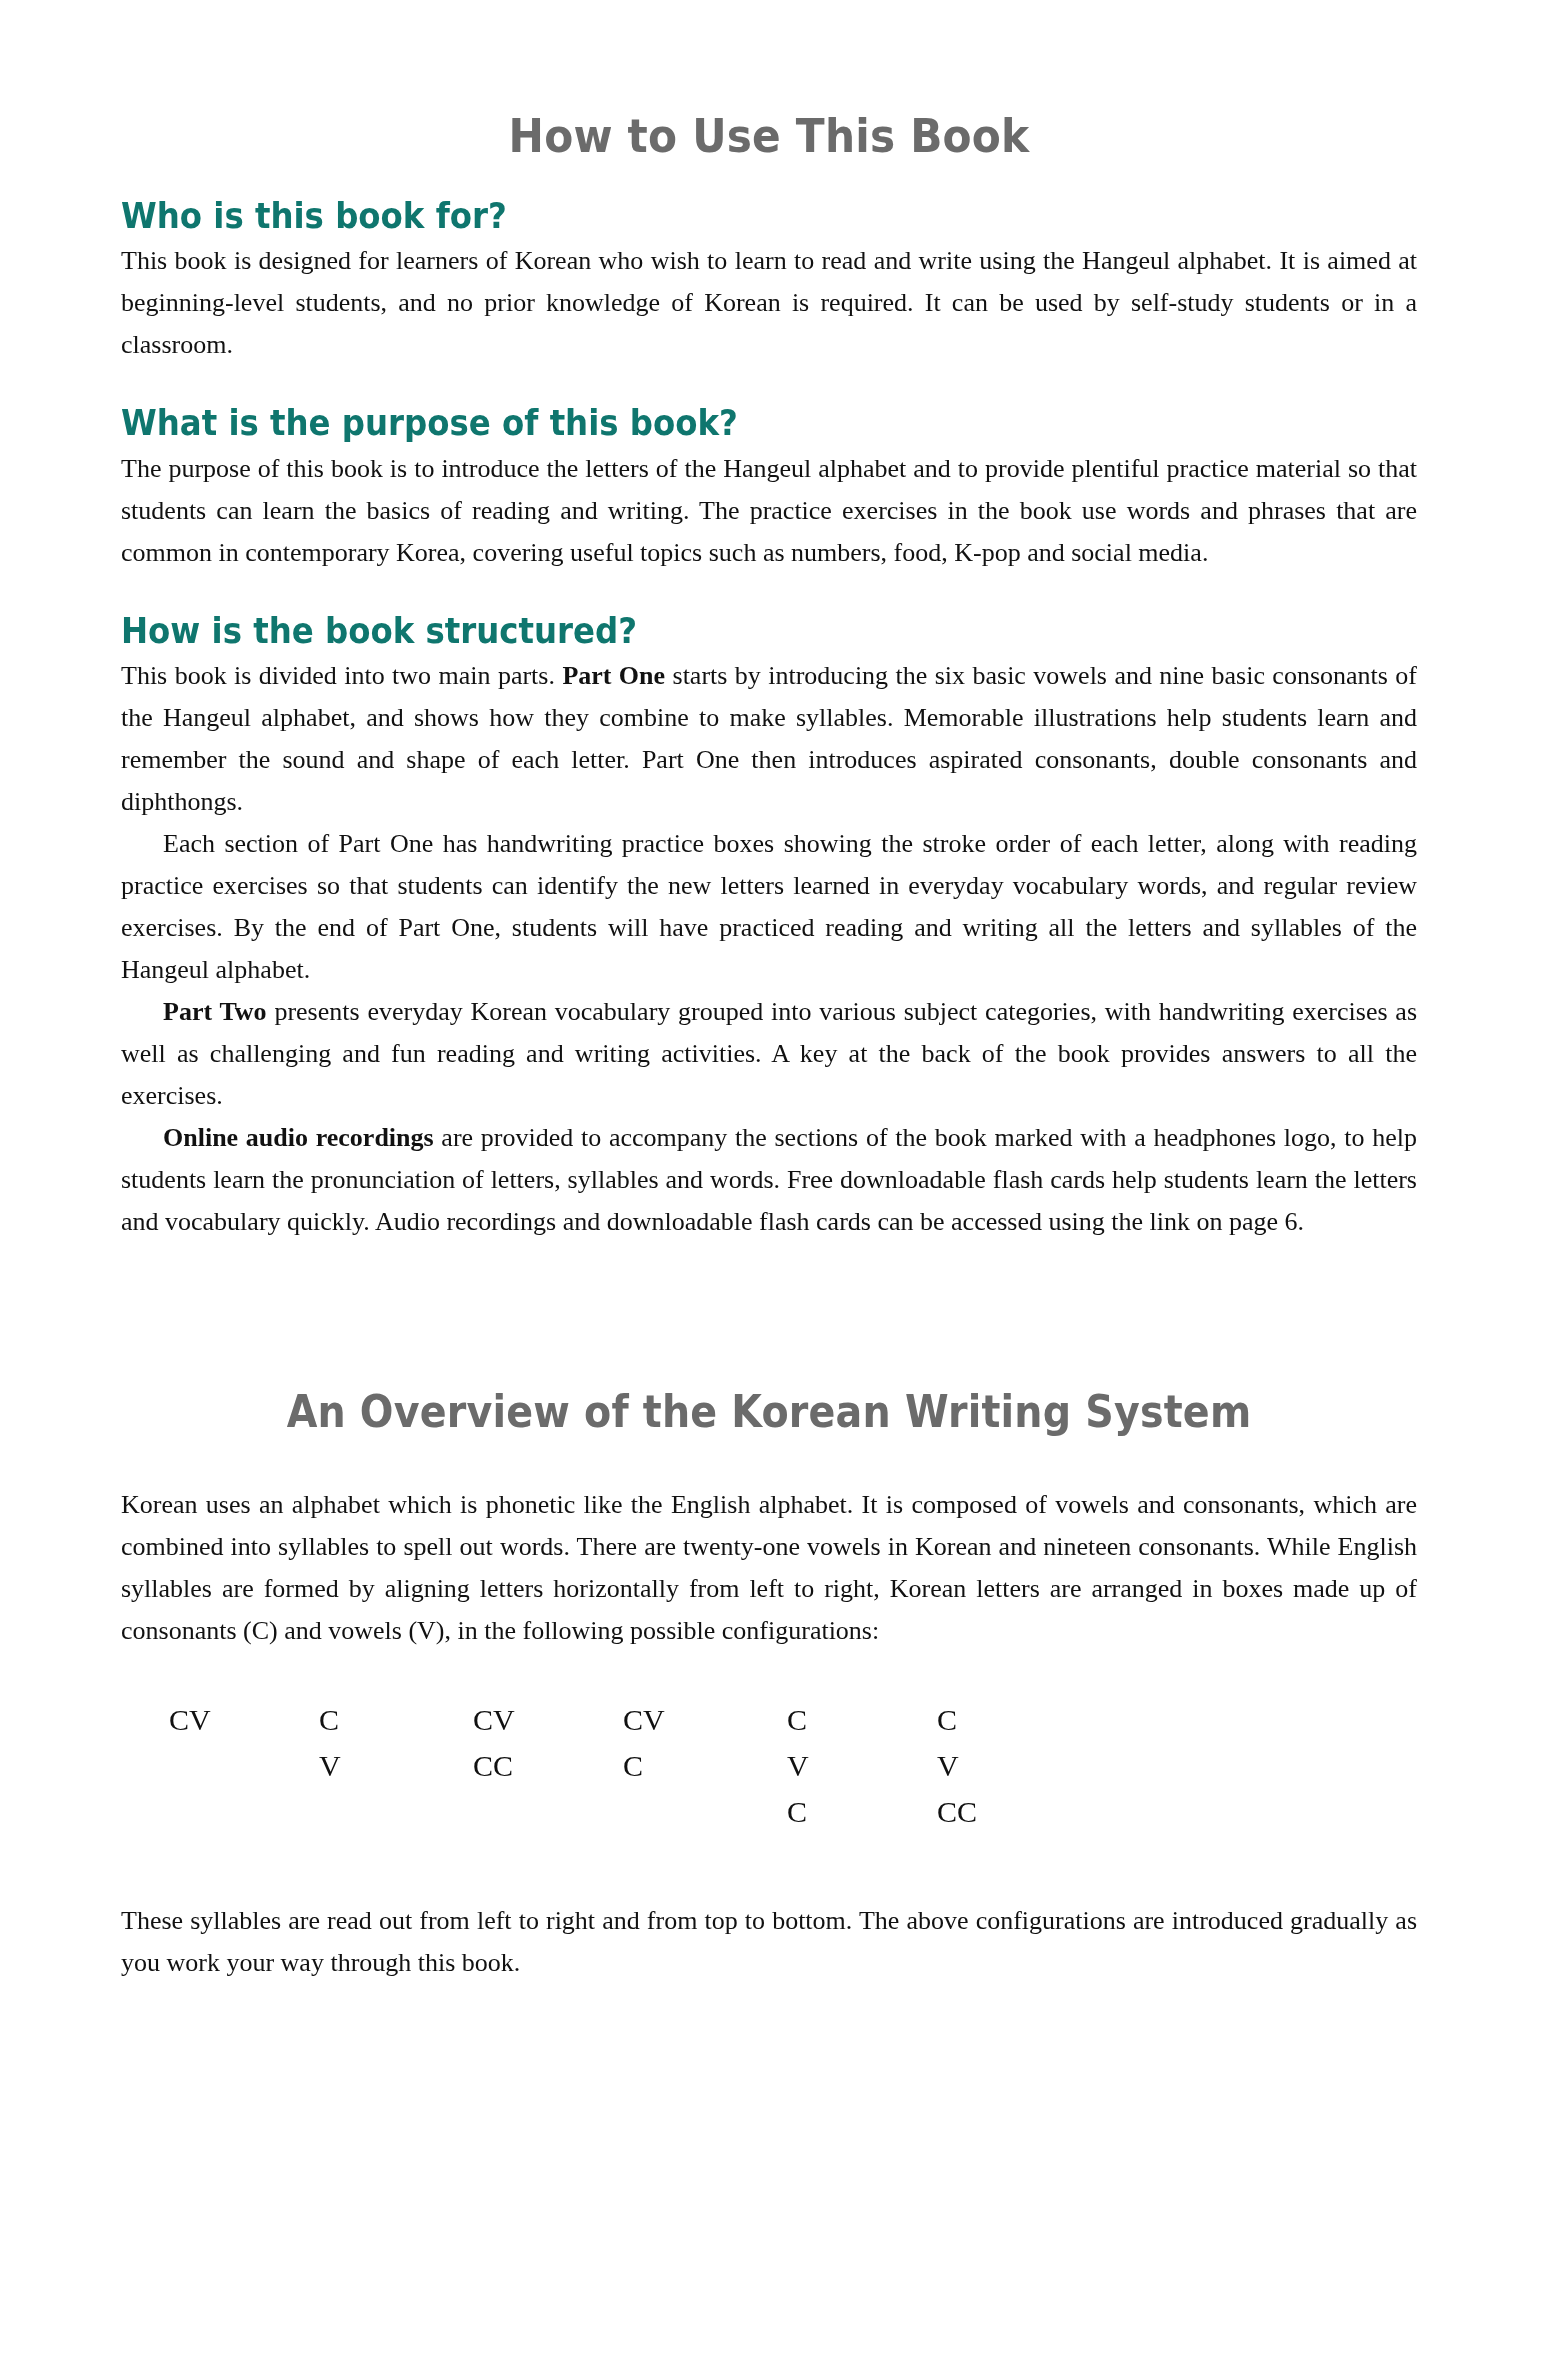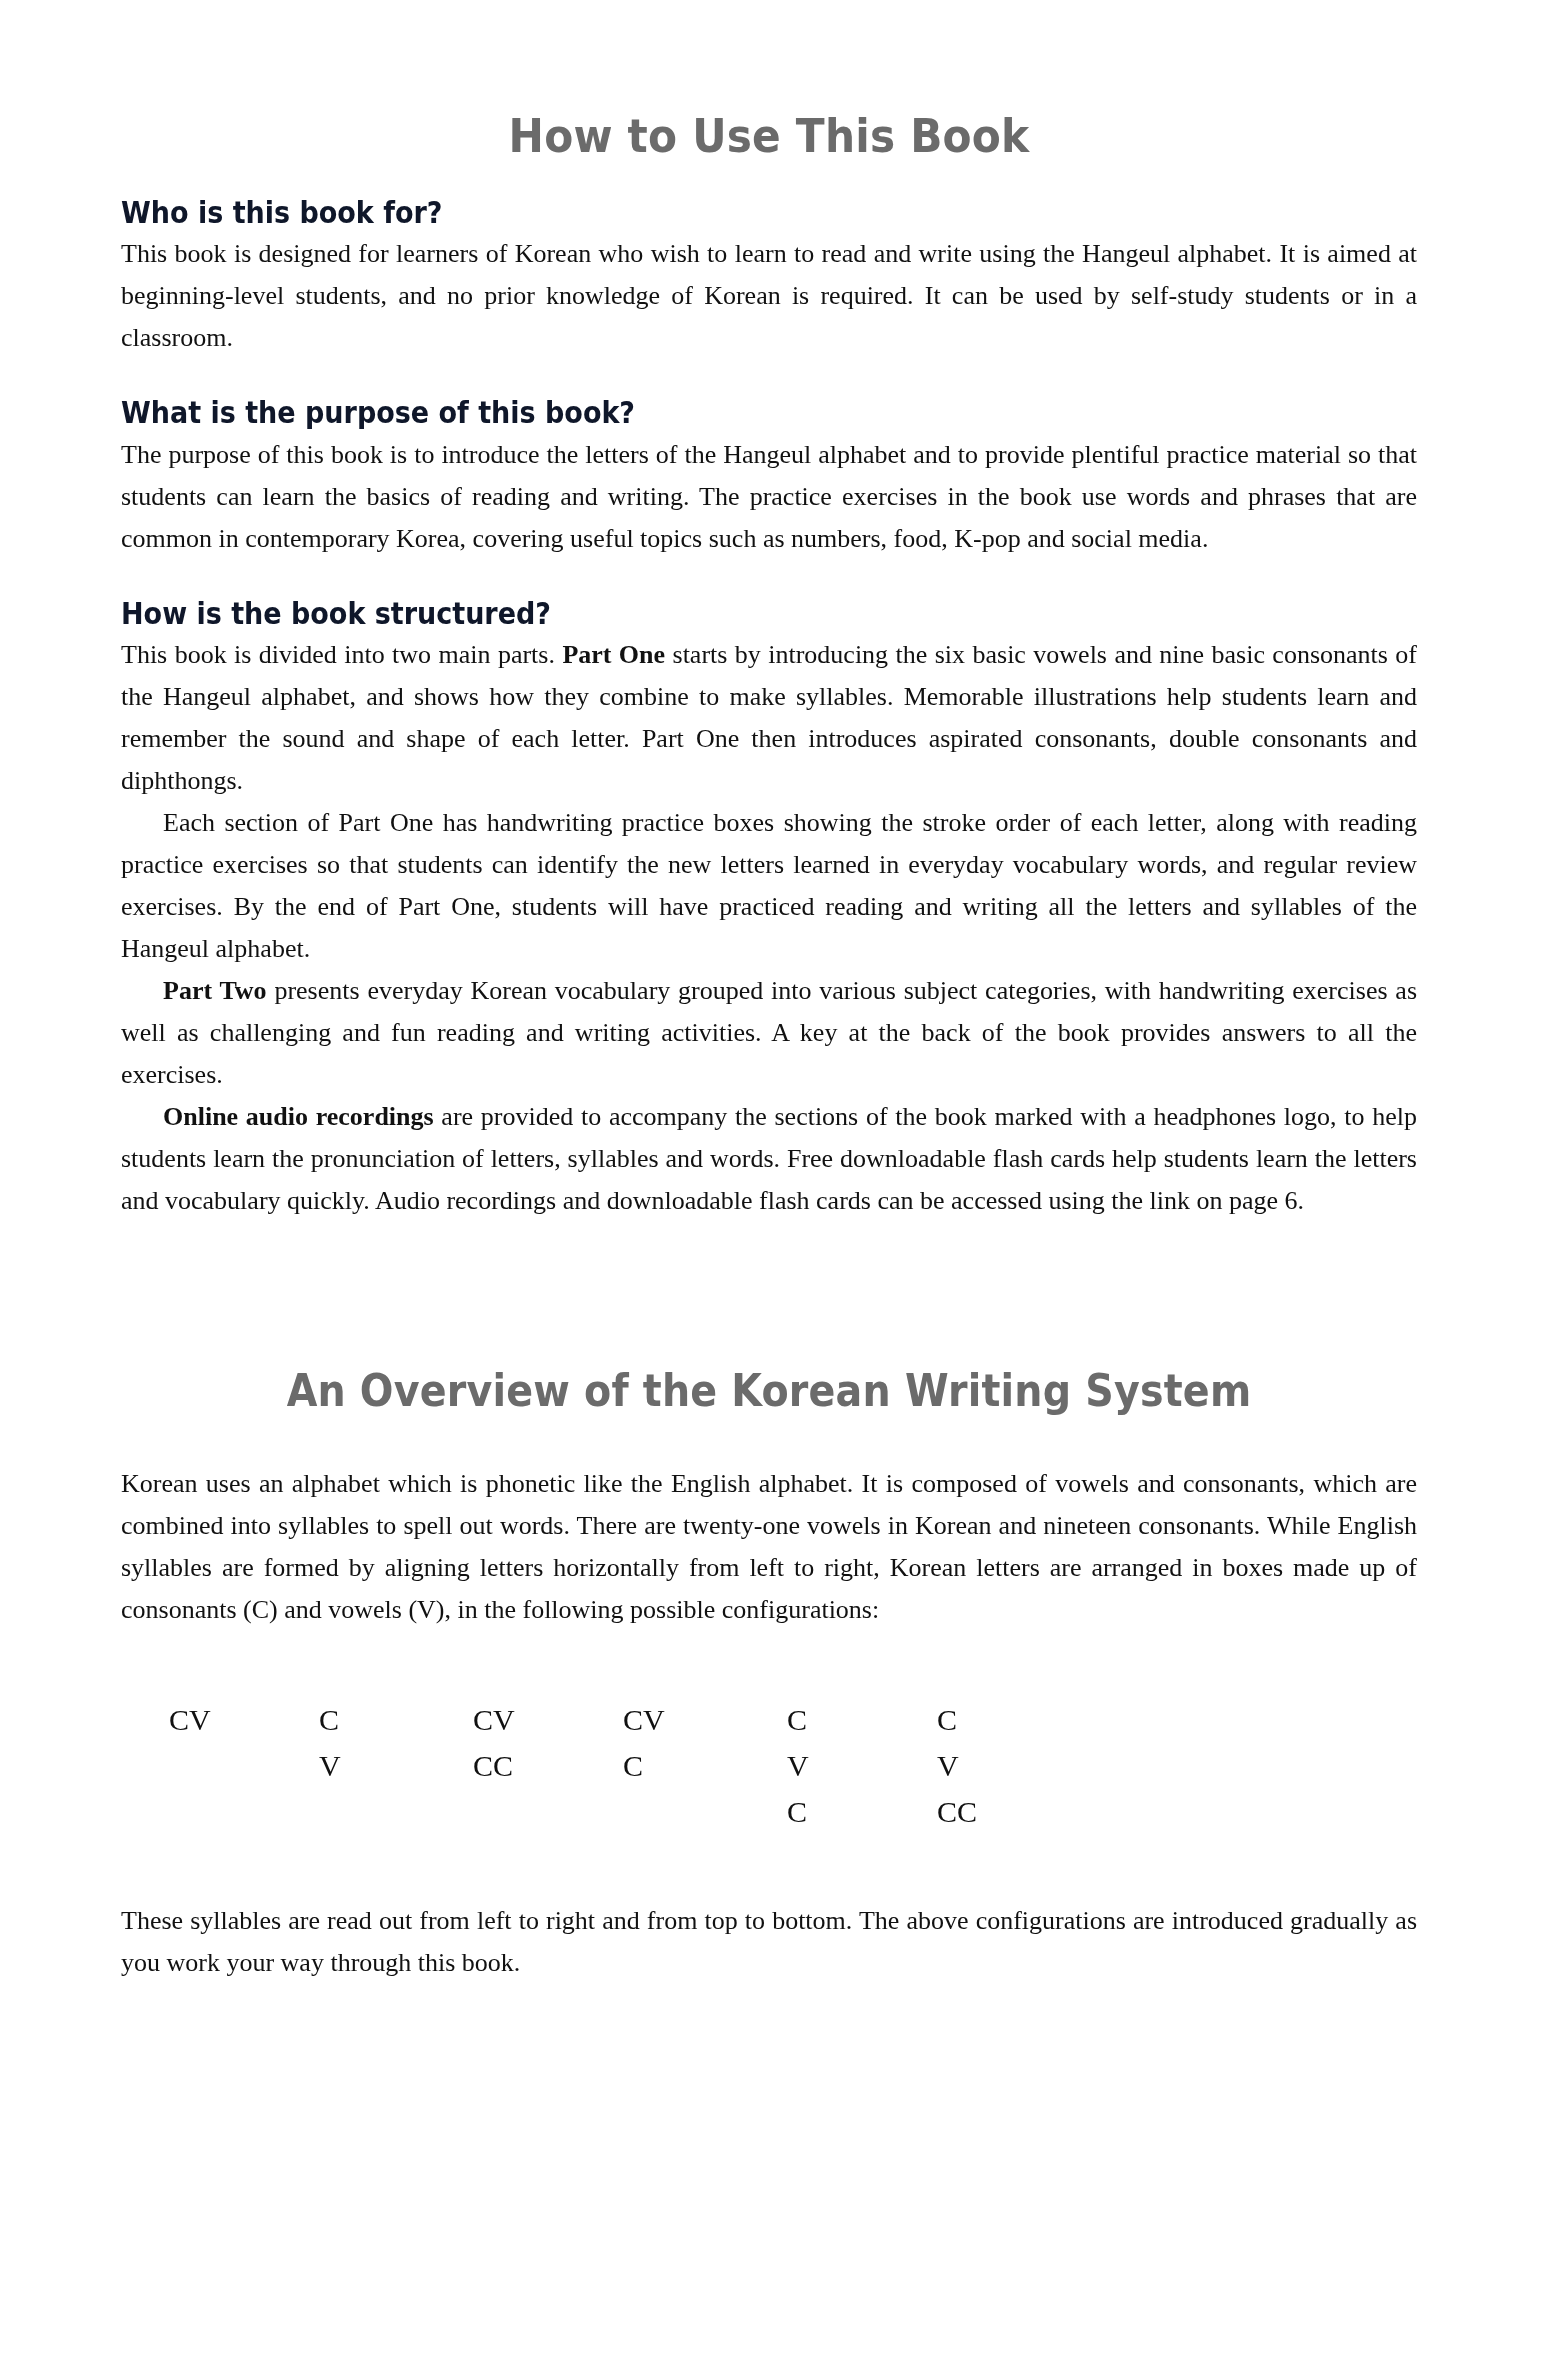--- a/index.html
+++ b/index.html
@@ -49,22 +49,22 @@
     font-size: 44px;
     margin-top: 0;
     margin-bottom: 0;
   }
 
   
   .section-heading {
     font-family: "DejaVu Sans Condensed", "Liberation Sans Narrow", "Liberation Sans", sans-serif;
     font-stretch: condensed;
     font-weight: bold;
-    color: #0f172a;
-    font-size: 30px;
+    color: #0f766e;
+    font-size: 36px;
     line-height: 1.18;
     margin: 0 0 2.9px 0;
   }
 
   
   p.body {
     font-size: 26px;
     line-height: 42px;
     text-align: justify;
     text-justify: inter-word;
@@ -80,21 +80,21 @@
   }
   .gap-section { height: 36px; }
   b.inline-bold { font-weight: bold; }
 
   
   #spacer-before-overview { height: 147px; }
   #spacer-after-overview { height: 50px; }
 
   
   .config-table {
-    margin-top: 66px;
+    margin-top: 45px;
     margin-bottom: 0;
     width: 1296px;
     position: relative;
     height: 143px;
     font-family: Liberation Serif, serif;
   }
   .config-col {
     position: absolute;
     top: 0;
     text-align: left;

